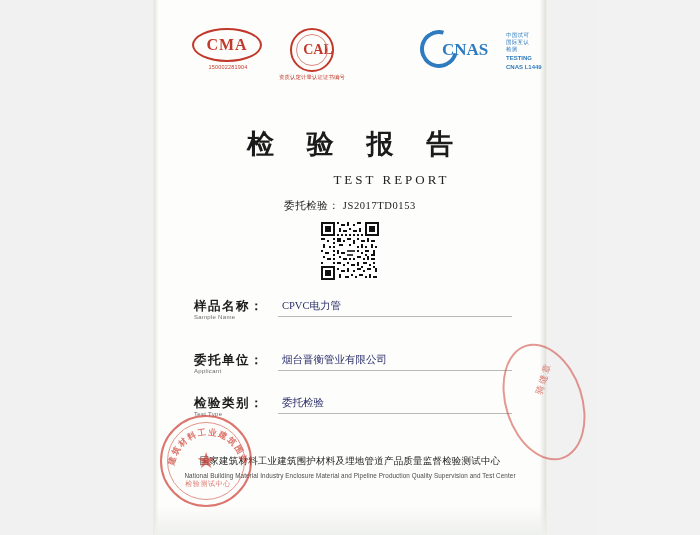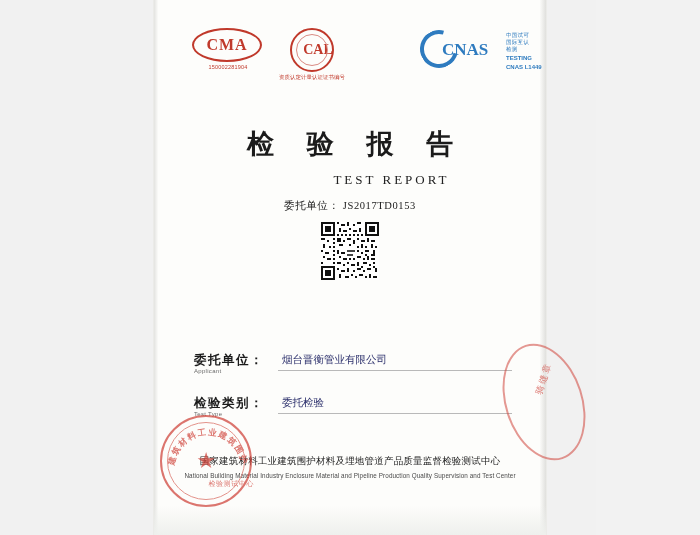--- a/index.html
+++ b/index.html
@@ -378,21 +378,21 @@
     font-size: 8.4px;
     fill: #cf4138;
     letter-spacing: 1.6px;
     font-weight: bold;
   }
   .stamp-bottom-text {
     position: absolute;
     left: 0;
     bottom: 16px;
     width: 92px;
-    text-align: right;
+    text-align: center;
     font-family: "Liberation Serif", serif;
     font-size: 7px;
     color: #cf4138;
     letter-spacing: 0.6px;
   }
   .stamp-oval {
     left: 505px;
     top: 342px;
     width: 78px;
     height: 120px;
@@ -457,21 +457,21 @@
 
       <div class="logo logo-cnas-text">
         <div class="cnas-cn">中国试可<br>国际互认<br>检测</div>
         <div class="cnas-en">TESTING</div>
         <div class="cnas-en">CNAS L1449</div>
       </div>
     </div>
 
     <div class="title-cn">检 验 报 告</div>
     <div class="title-en">TEST   REPORT</div>
-    <div class="report-no">委托单位： JS2017TD0153</div>
+    <div class="report-no">委托检验： JS2017TD0153</div>
 
     <div class="qr">
       <svg width="58" height="58" viewBox="0 0 29 29" shape-rendering="crispEdges" aria-hidden="true">
         <rect width="29" height="29" fill="#ffffff"></rect>
         <g fill="#111111">
 
           <rect x="0" y="0" width="7" height="1"></rect>
             <rect x="0" y="6" width="7" height="1"></rect>
           <rect x="0" y="0" width="1" height="7"></rect>
             <rect x="6" y="0" width="1" height="7"></rect>
@@ -585,20 +585,26 @@
             <rect x="26" y="22" width="1" height="1"></rect>
         </g>
         <rect x="12" y="12" width="6" height="6" fill="#ffffff"></rect>
         <g fill="#444444">
           <rect x="13" y="14" width="4" height="1"></rect>
           <rect x="13" y="16" width="3" height="1"></rect>
         </g>
       </svg>
     </div>
 
+    <div class="field field-1">
+      <div class="field-label-cn">样品名称：</div>
+      <div class="field-label-en">Sample Name</div>
+      <div class="field-value">CPVC电力管</div>
+      <div class="field-rule"></div>
+    </div>
 
     <div class="field field-3">
       <div class="field-label-cn">检验类别：</div>
       <div class="field-label-en">Test Type</div>
       <div class="field-value">委托检验</div>
       <div class="field-rule"></div>
     </div>
 
     <div class="field field-2">
       <div class="field-label-cn">委托单位：</div>

